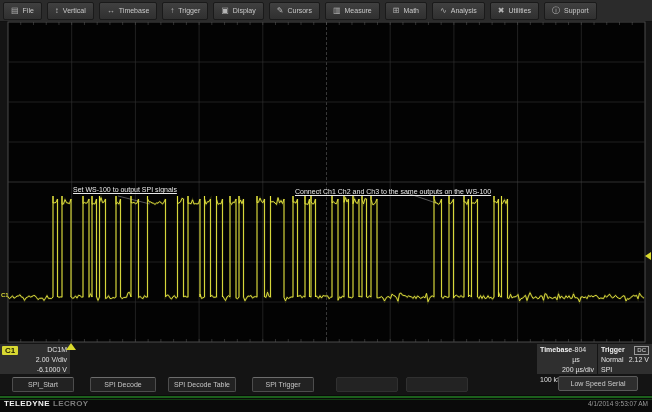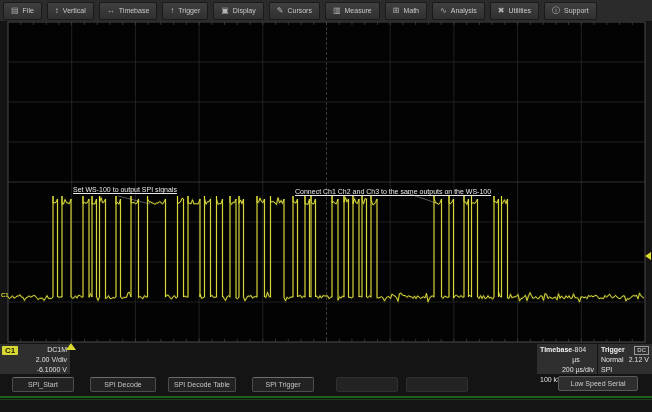--- a/index.html
+++ b/index.html
@@ -288,16 +288,22 @@
   <div id="fbtns">
       <div class="fbtn" style="left: 12px; width: 62px;">SPI_Start</div>
       <div class="fbtn" style="left: 90px; width: 66px;">SPI Decode</div>
       <div class="fbtn" style="left: 168px; width: 68px;">SPI Decode Table</div>
       <div class="fbtn" style="left: 252px; width: 62px;">SPI Trigger</div>
     </div>
   <div class="fslot" style="left:336px;width:62px;"></div>
   <div class="fslot" style="left:406px;width:62px;"></div>
   <div id="lss-btn">Low Speed Serial</div>
 
+  <div class="statusbar">
+    <div class="brand">
+      <span class="b1">TELEDYNE</span><span class="b2">LECROY</span>
+    </div>
+    <div class="datetime">4/1/2014 9:53:07 AM</div>
+  </div>
 
   <div class="wline1"></div>
   <div class="wline2"></div>
 </div>
 
 </body></html>

